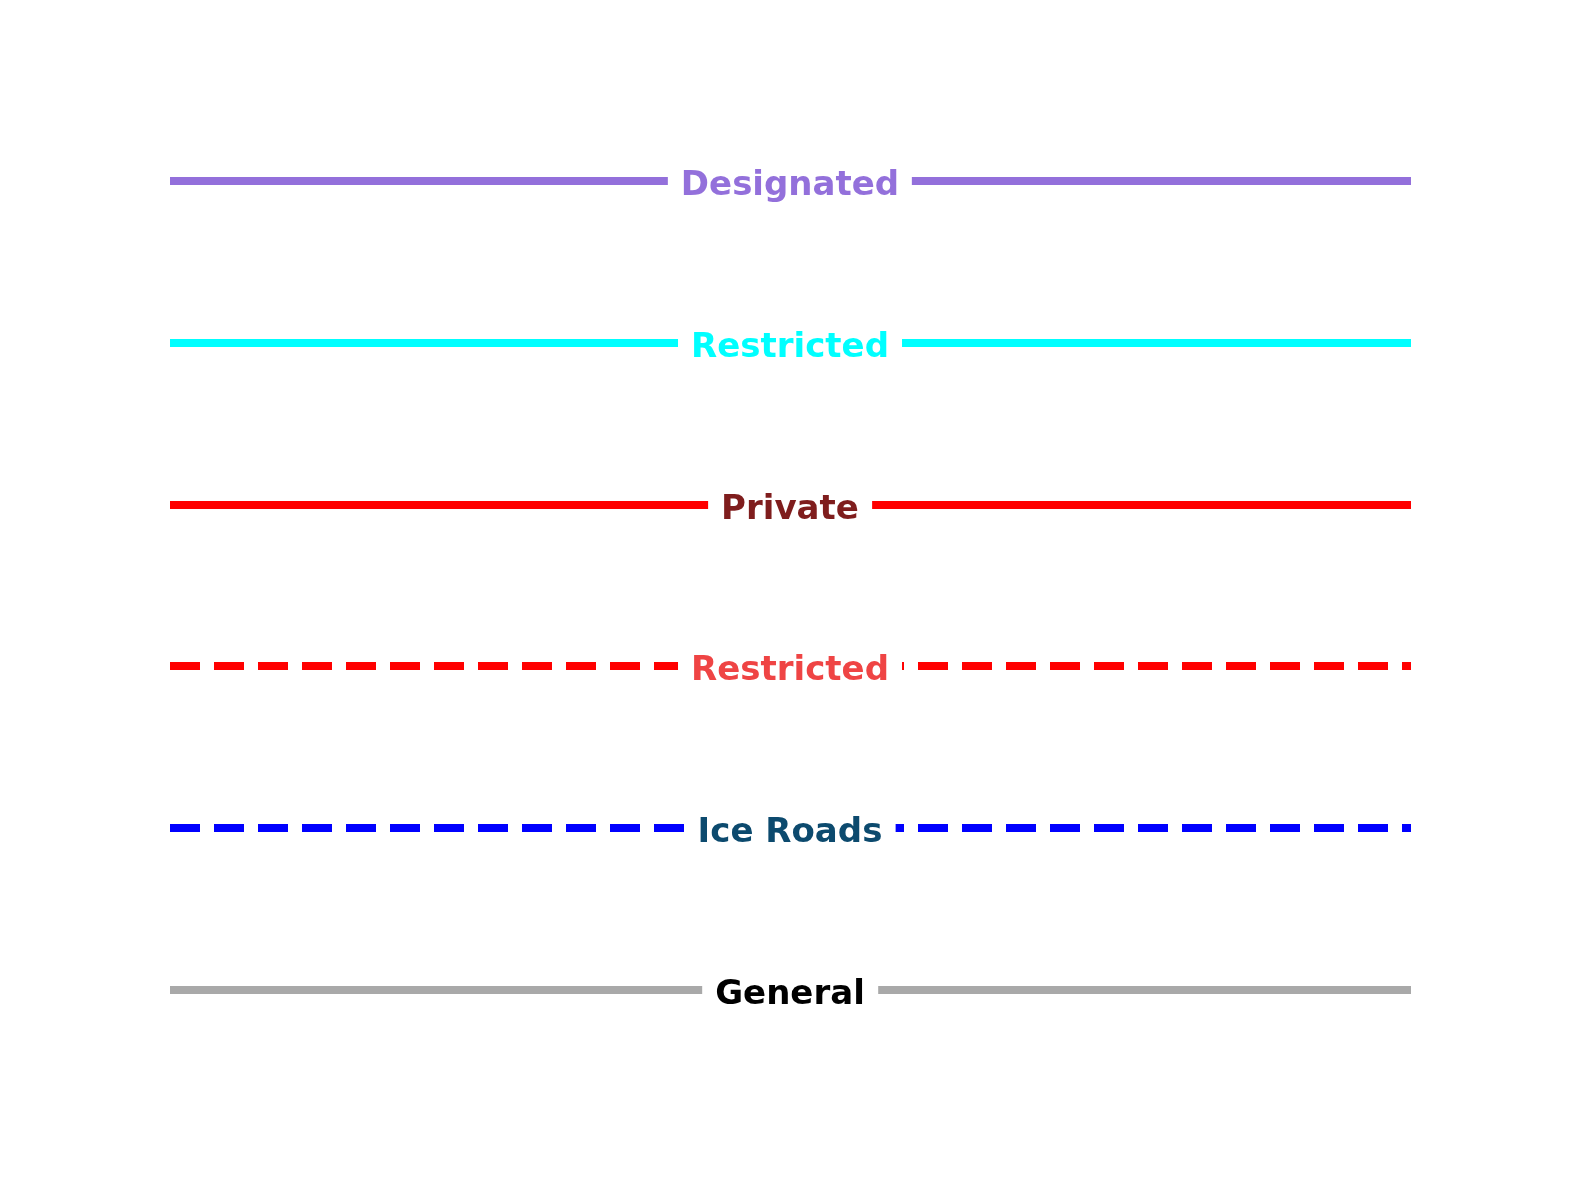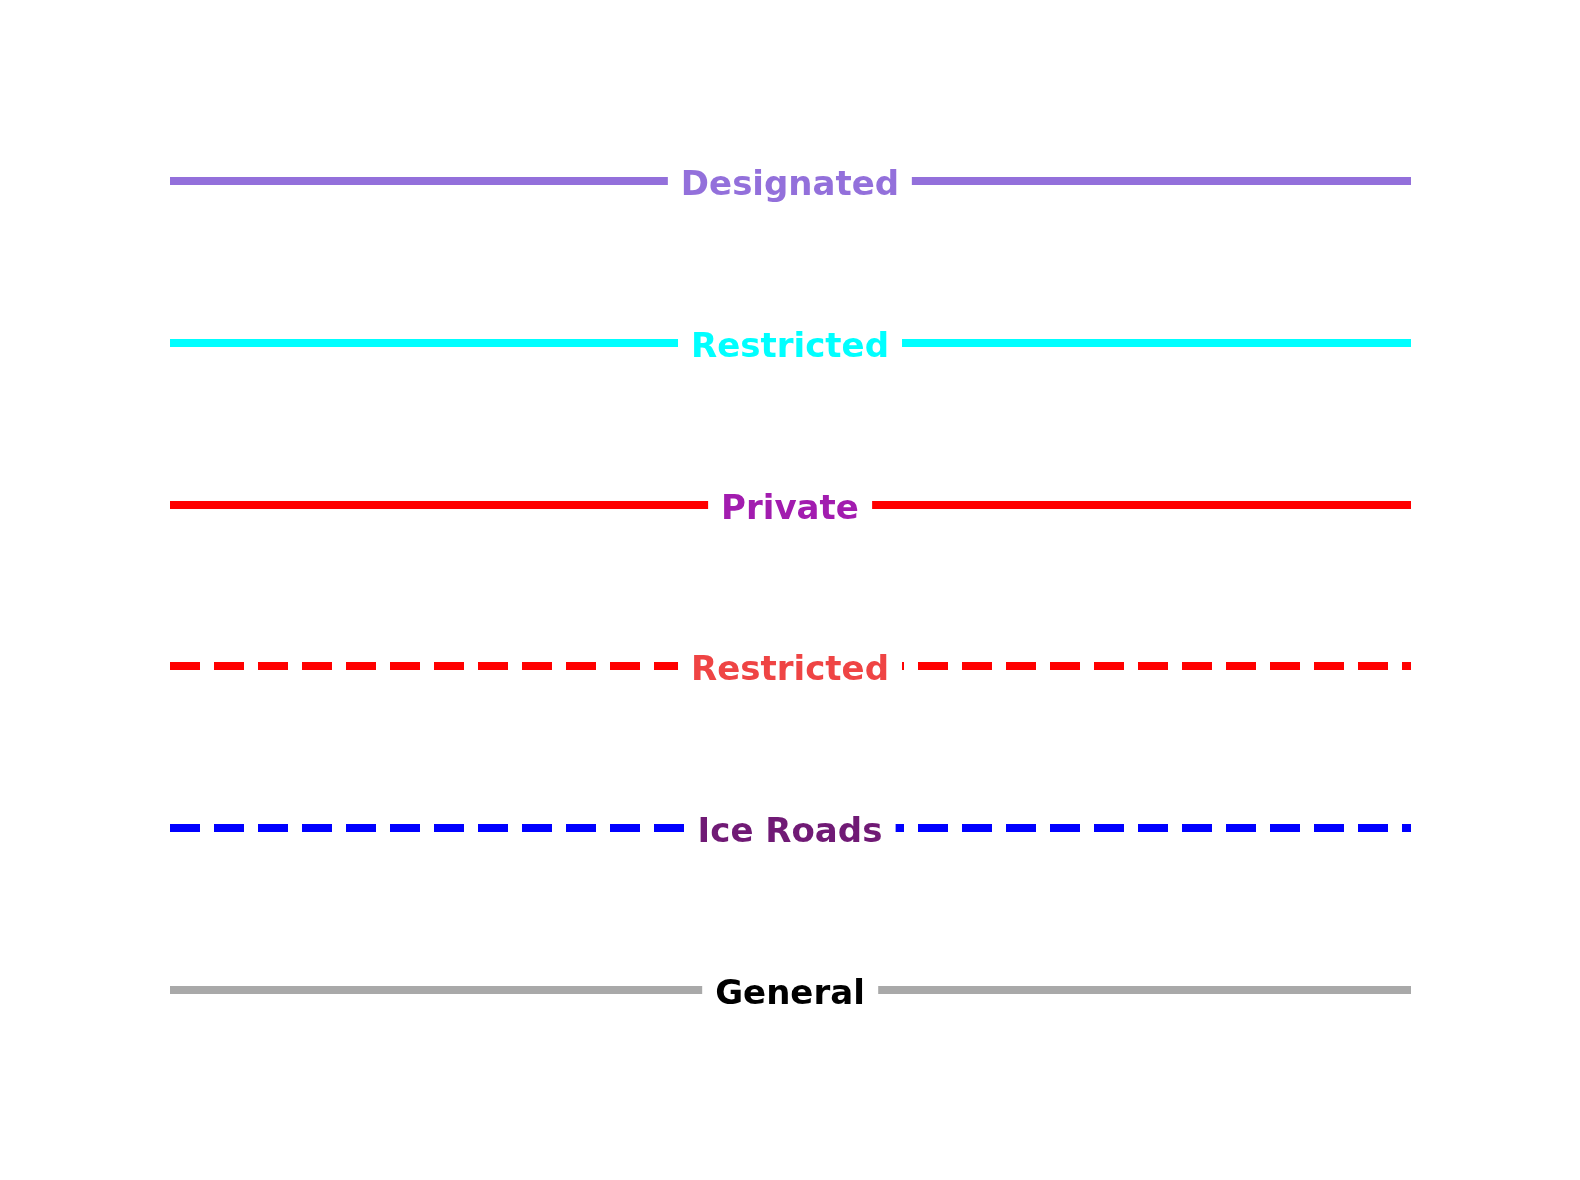--- a/index.html
+++ b/index.html
@@ -58,31 +58,31 @@
     <span class="legend-label" style="color: rgb(147, 112, 219);">Designated</span>
   </div>
 
   <div class="legend-row">
     <div class="legend-line" style="height: 8px; background: rgb(0, 255, 255);"></div>
     <span class="legend-label" style="color: rgb(0, 255, 255);">Restricted</span>
   </div>
 
   <div class="legend-row">
     <div class="legend-line" style="height: 8px; background: rgb(255, 0, 0);"></div>
-    <span class="legend-label" style="color: #a21caf;">Private</span>
+    <span class="legend-label" style="color: #7f1d1d;">Private</span>
   </div>
 
   <div class="legend-row">
     <div class="legend-line" style="height: 8px; background: repeating-linear-gradient(90deg, rgb(255, 0, 0) 0px, rgb(255, 0, 0) 30px, transparent 30px, transparent 44px);"></div>
     <span class="legend-label" style="color: #ef4444;">Restricted</span>
   </div>
 
   <div class="legend-row">
     <div class="legend-line" style="height: 8px; background: repeating-linear-gradient(90deg, rgb(0, 0, 255) 0px, rgb(0, 0, 255) 30px, transparent 30px, transparent 44px);"></div>
-    <span class="legend-label" style="color: #701a75;">Ice Roads</span>
+    <span class="legend-label" style="color: #0c4a6e;">Ice Roads</span>
   </div>
 
   <div class="legend-row">
     <div class="legend-line" style="height: 8px; background: rgb(169, 169, 169);"></div>
     <span class="legend-label" style="color: #000000;">General</span>
   </div>
 
 </div>
 
 </body></html>

